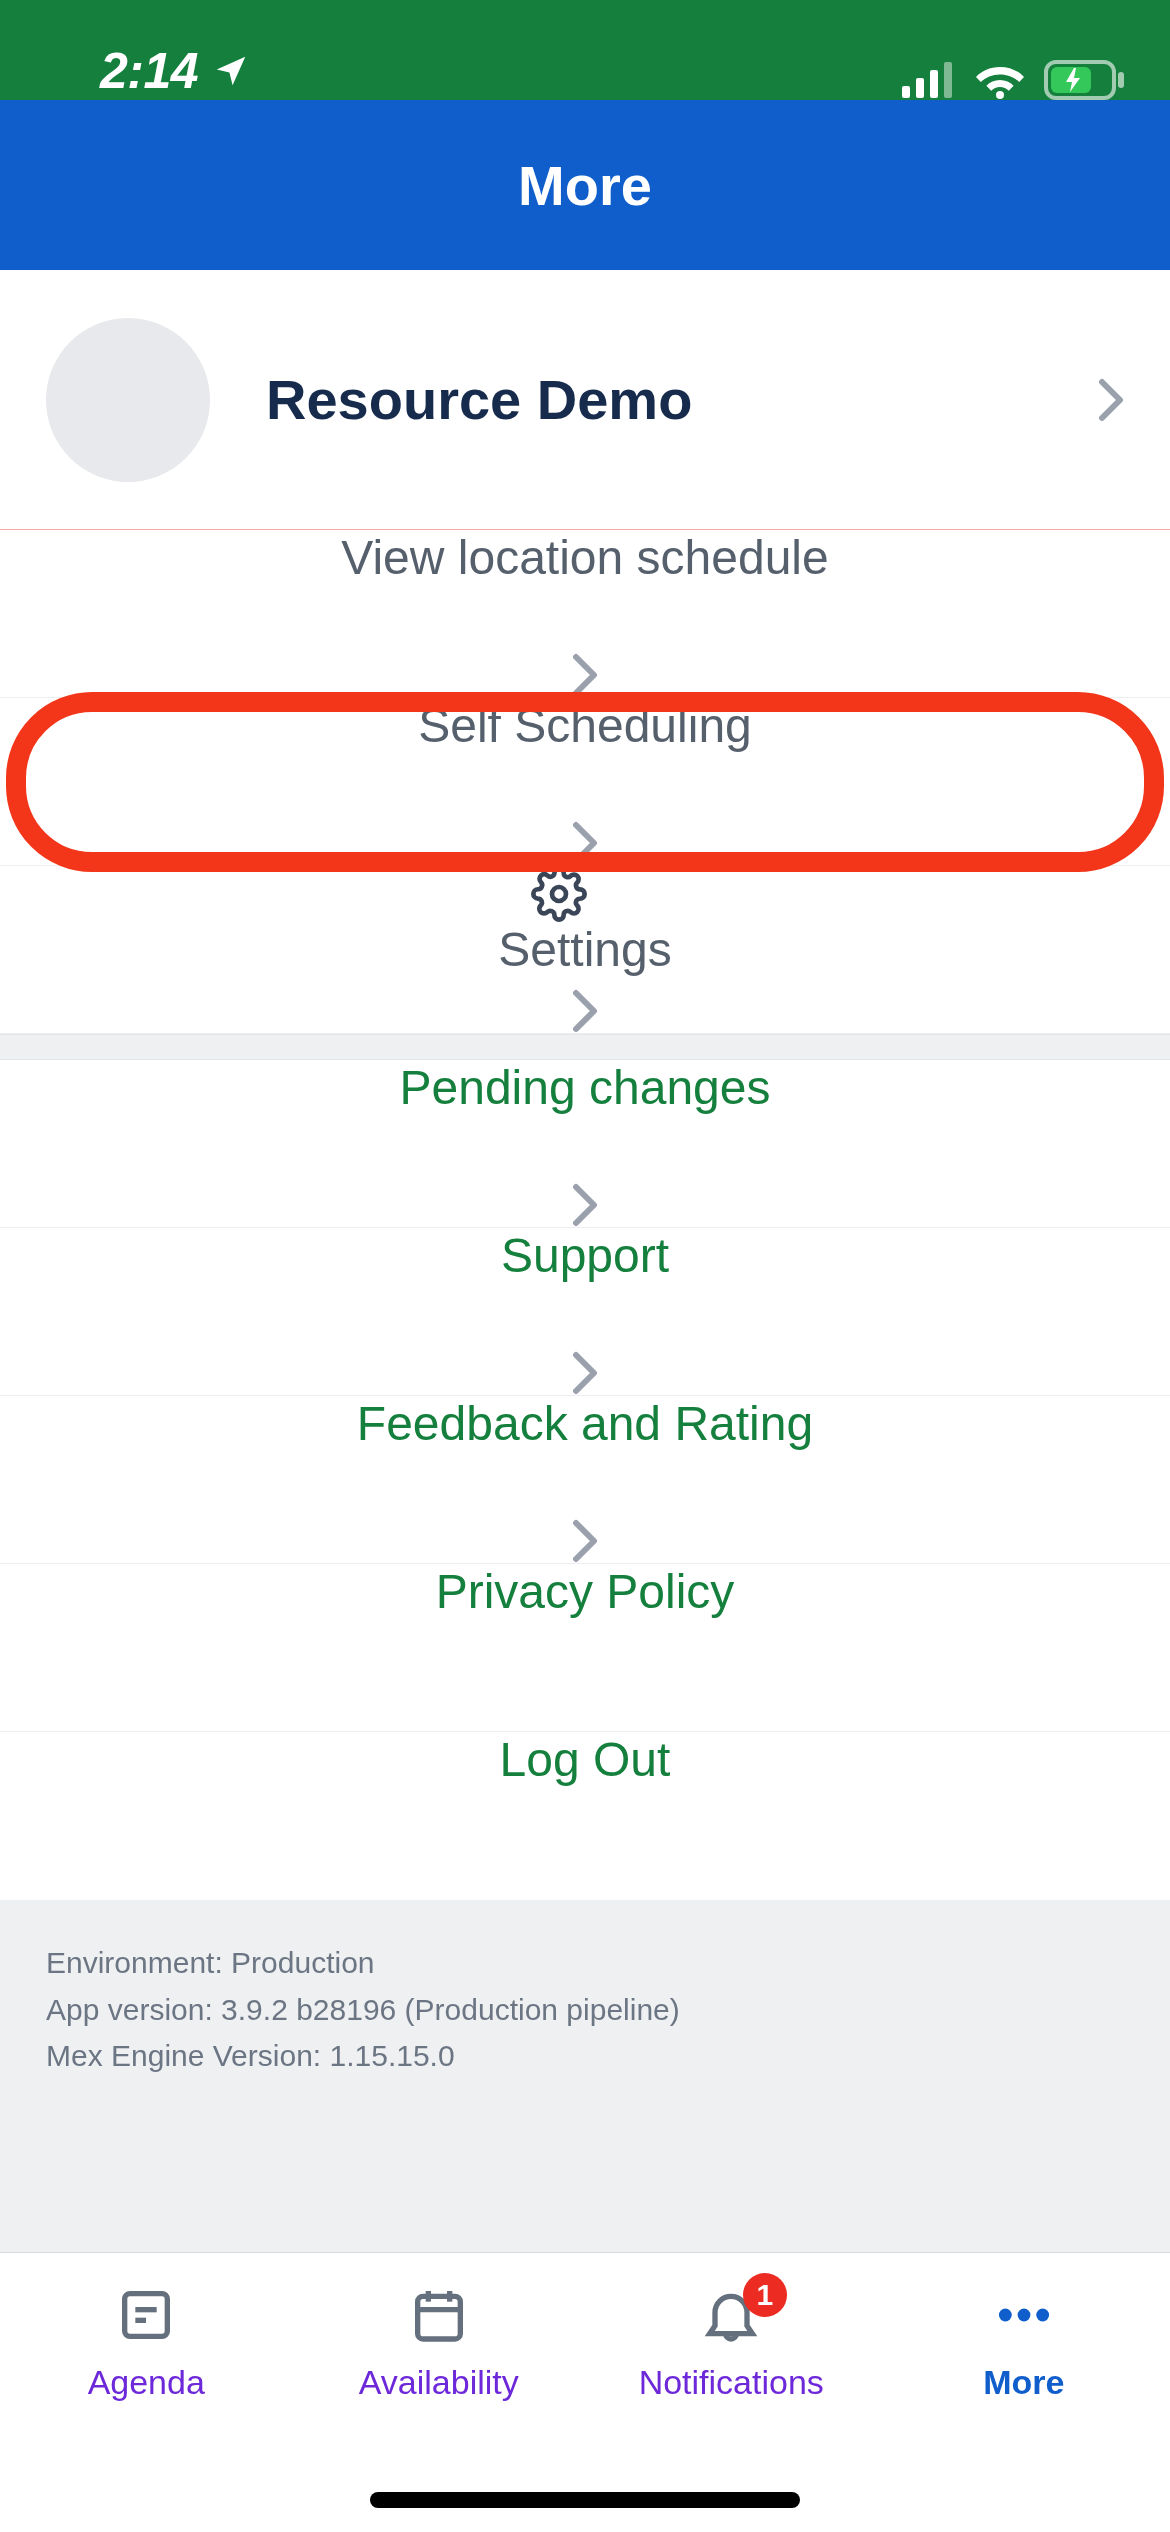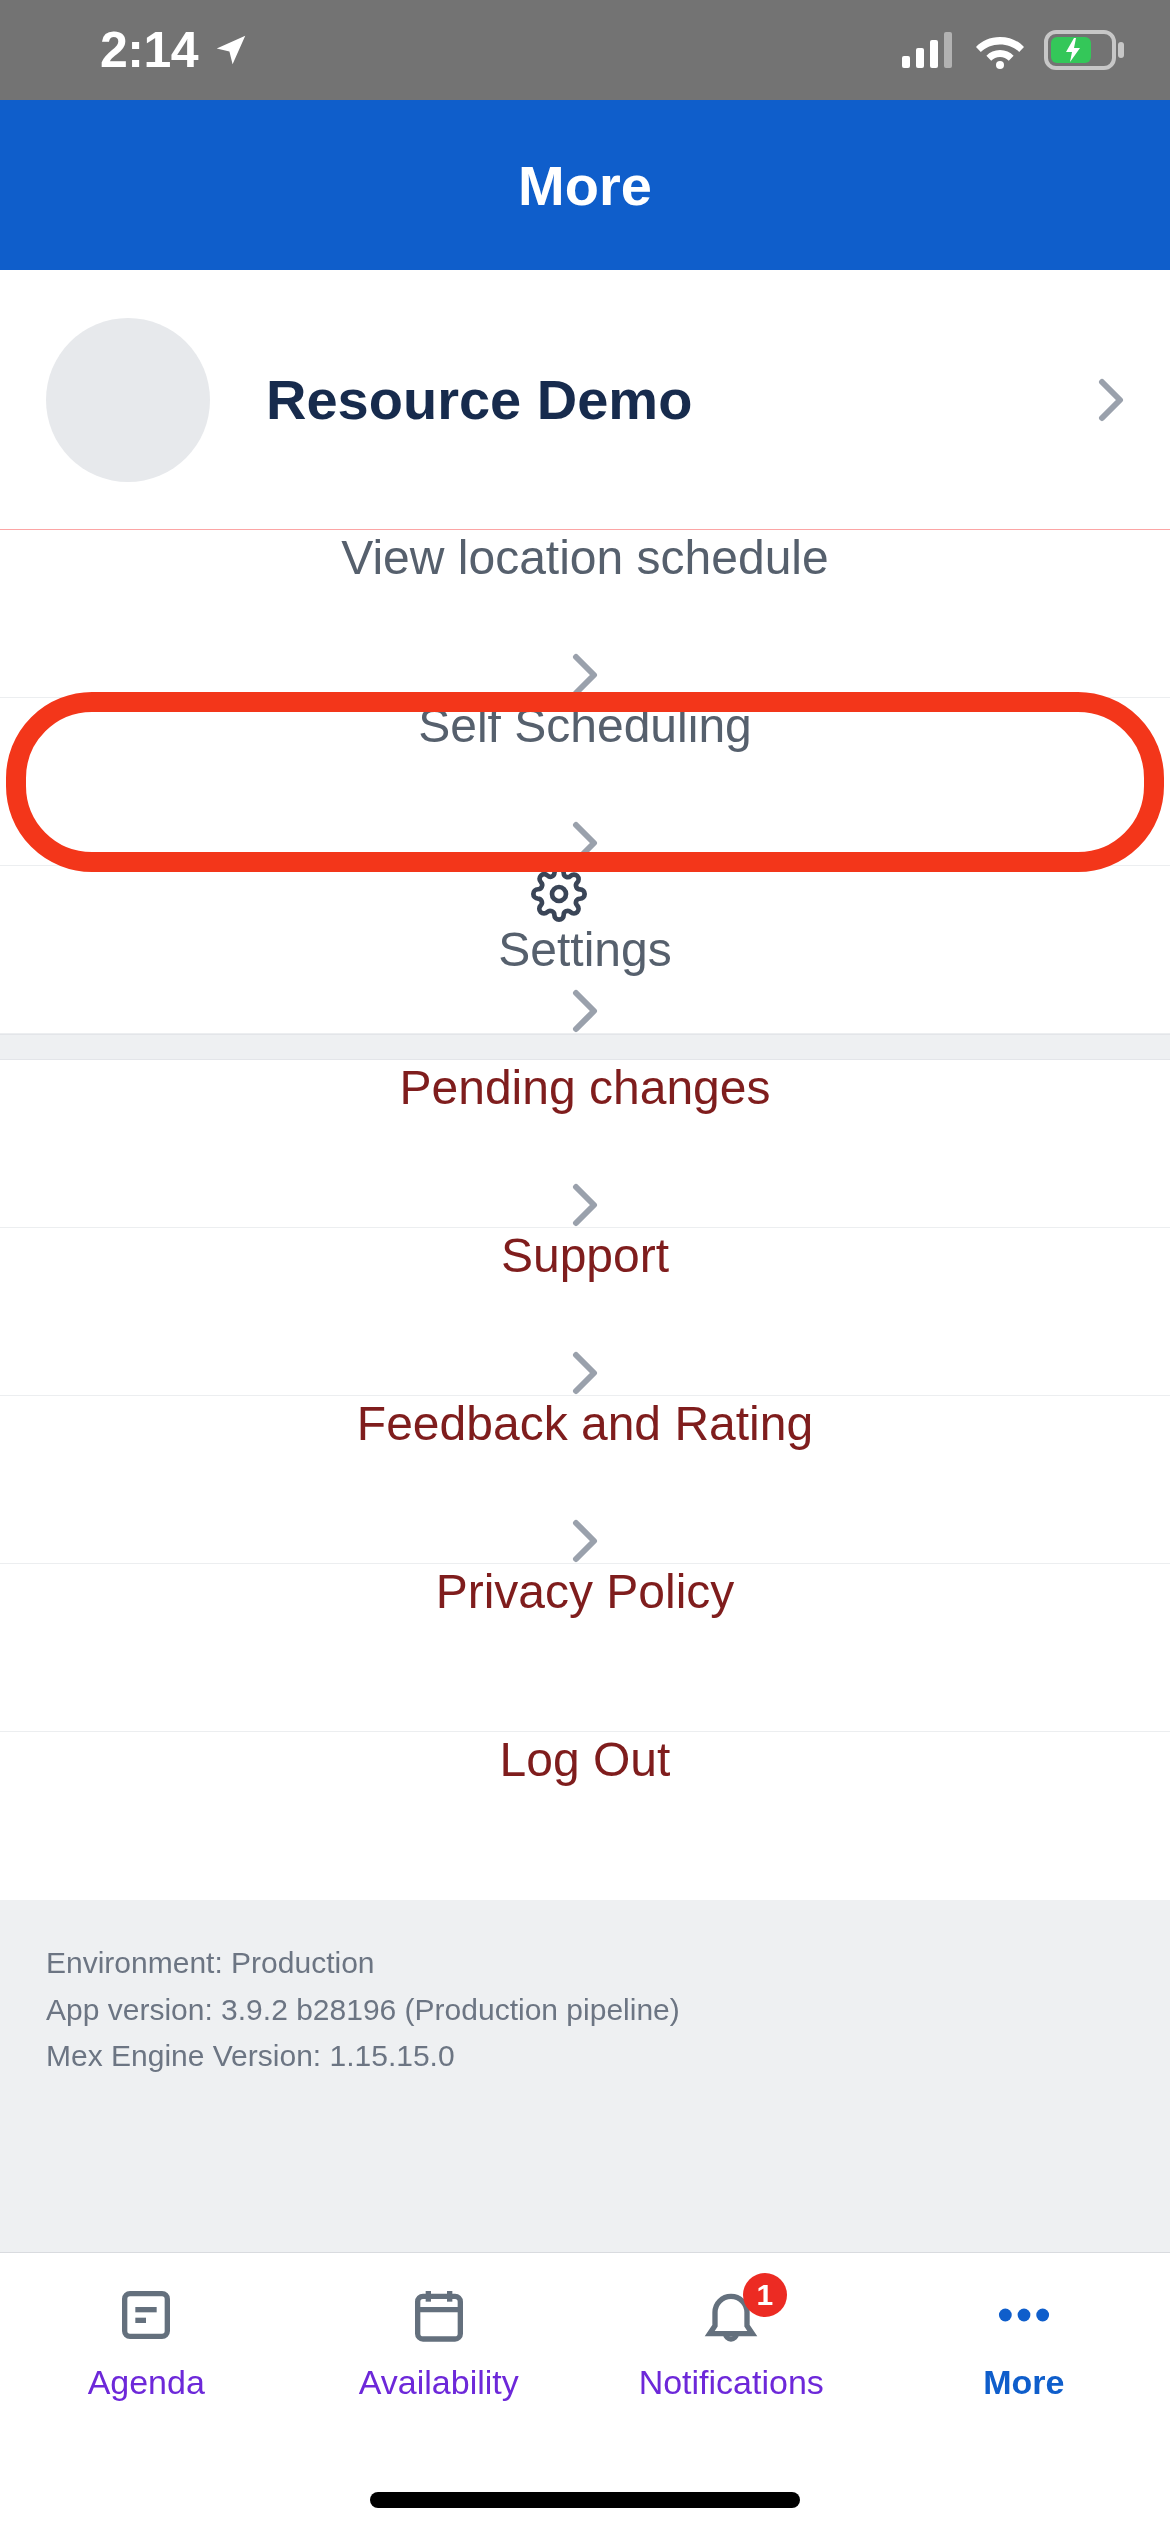--- a/index.html
+++ b/index.html
@@ -1,36 +1,36 @@
 <!DOCTYPE html>
 <html><head>
 <meta charset="utf-8">
 <style>
   * { margin: 0; padding: 0; box-sizing: border-box; -webkit-font-smoothing: antialiased; }
   html, body { width: 1170px; height: 2532px; font-family: -apple-system, "SF Pro Text", "Helvetica Neue", Arial, sans-serif; background: #f2f2f2; overflow: hidden; }
   .screen { width: 1170px; height: 2532px; background: #fff; display: flex; flex-direction: column; position: relative; }
 
   
-  .status-bar { height: 100px; background: #737373; display: flex; align-items: center; justify-content: space-between; padding: 0 44px 0 100px; color: #fff; }
+  .status-bar { height: 100px; background: #15803d; display: flex; align-items: flex-end; justify-content: space-between; padding: 0 44px 0 100px; color: #fff; font-style: italic; }
   .status-left { display: flex; align-items: center; gap: 14px; }
   .status-time { font-size: 50px; font-weight: 600; letter-spacing: -0.5px; }
   .status-right { display: flex; align-items: center; gap: 18px; }
   .header { height: 170px; background: #0f5ecb; display: flex; align-items: center; justify-content: center; }
   .header-title { color: #fff; font-size: 56px; font-weight: 700; }
 
   
   .profile-row { display: flex; align-items: center; padding: 30px 46px; background: #fff; border-bottom: 1px solid #fca5a5; height: 260px; }
   .avatar { width: 164px; height: 164px; border-radius: 50%; background: #e7e9ec; flex-shrink: 0; }
   .profile-name { margin-left: 56px; font-size: 56px; font-weight: 700; color: #172b4d; flex: 1; }
   .chevron { flex-shrink: 0; }
 
   
   .row { display: flex; align-items: center; padding: 0 46px; background: #fff; height: 168px; border-bottom: 1px solid #eceef0; flex-direction: column; }
   .row-label { flex: 1; font-size: 48px; color: #56606d; font-weight: 500; }
-  .row-label.dark { color: #7f1d1d; }
+  .row-label.dark { color: #15803d; }
   .row .icon-slot { width: 108px; display: flex; align-items: center; justify-content: flex-start; }
 
   .section-gap { height: 26px; background: #eef0f2; border-top: 1px solid #e3e5e9; border-bottom: 1px solid #e3e5e9;}
 
   
   .highlight-wrap { position: relative; }
   .highlight-ring { position: absolute; top: -6px; left: 6px; right: 6px; bottom: -6px; border: 20px solid #f3361a; border-radius: 86px; pointer-events: none; }
 
   
   .footer-info { background: #eef0f2; padding: 40px 46px 200px 46px; flex: 1; }

